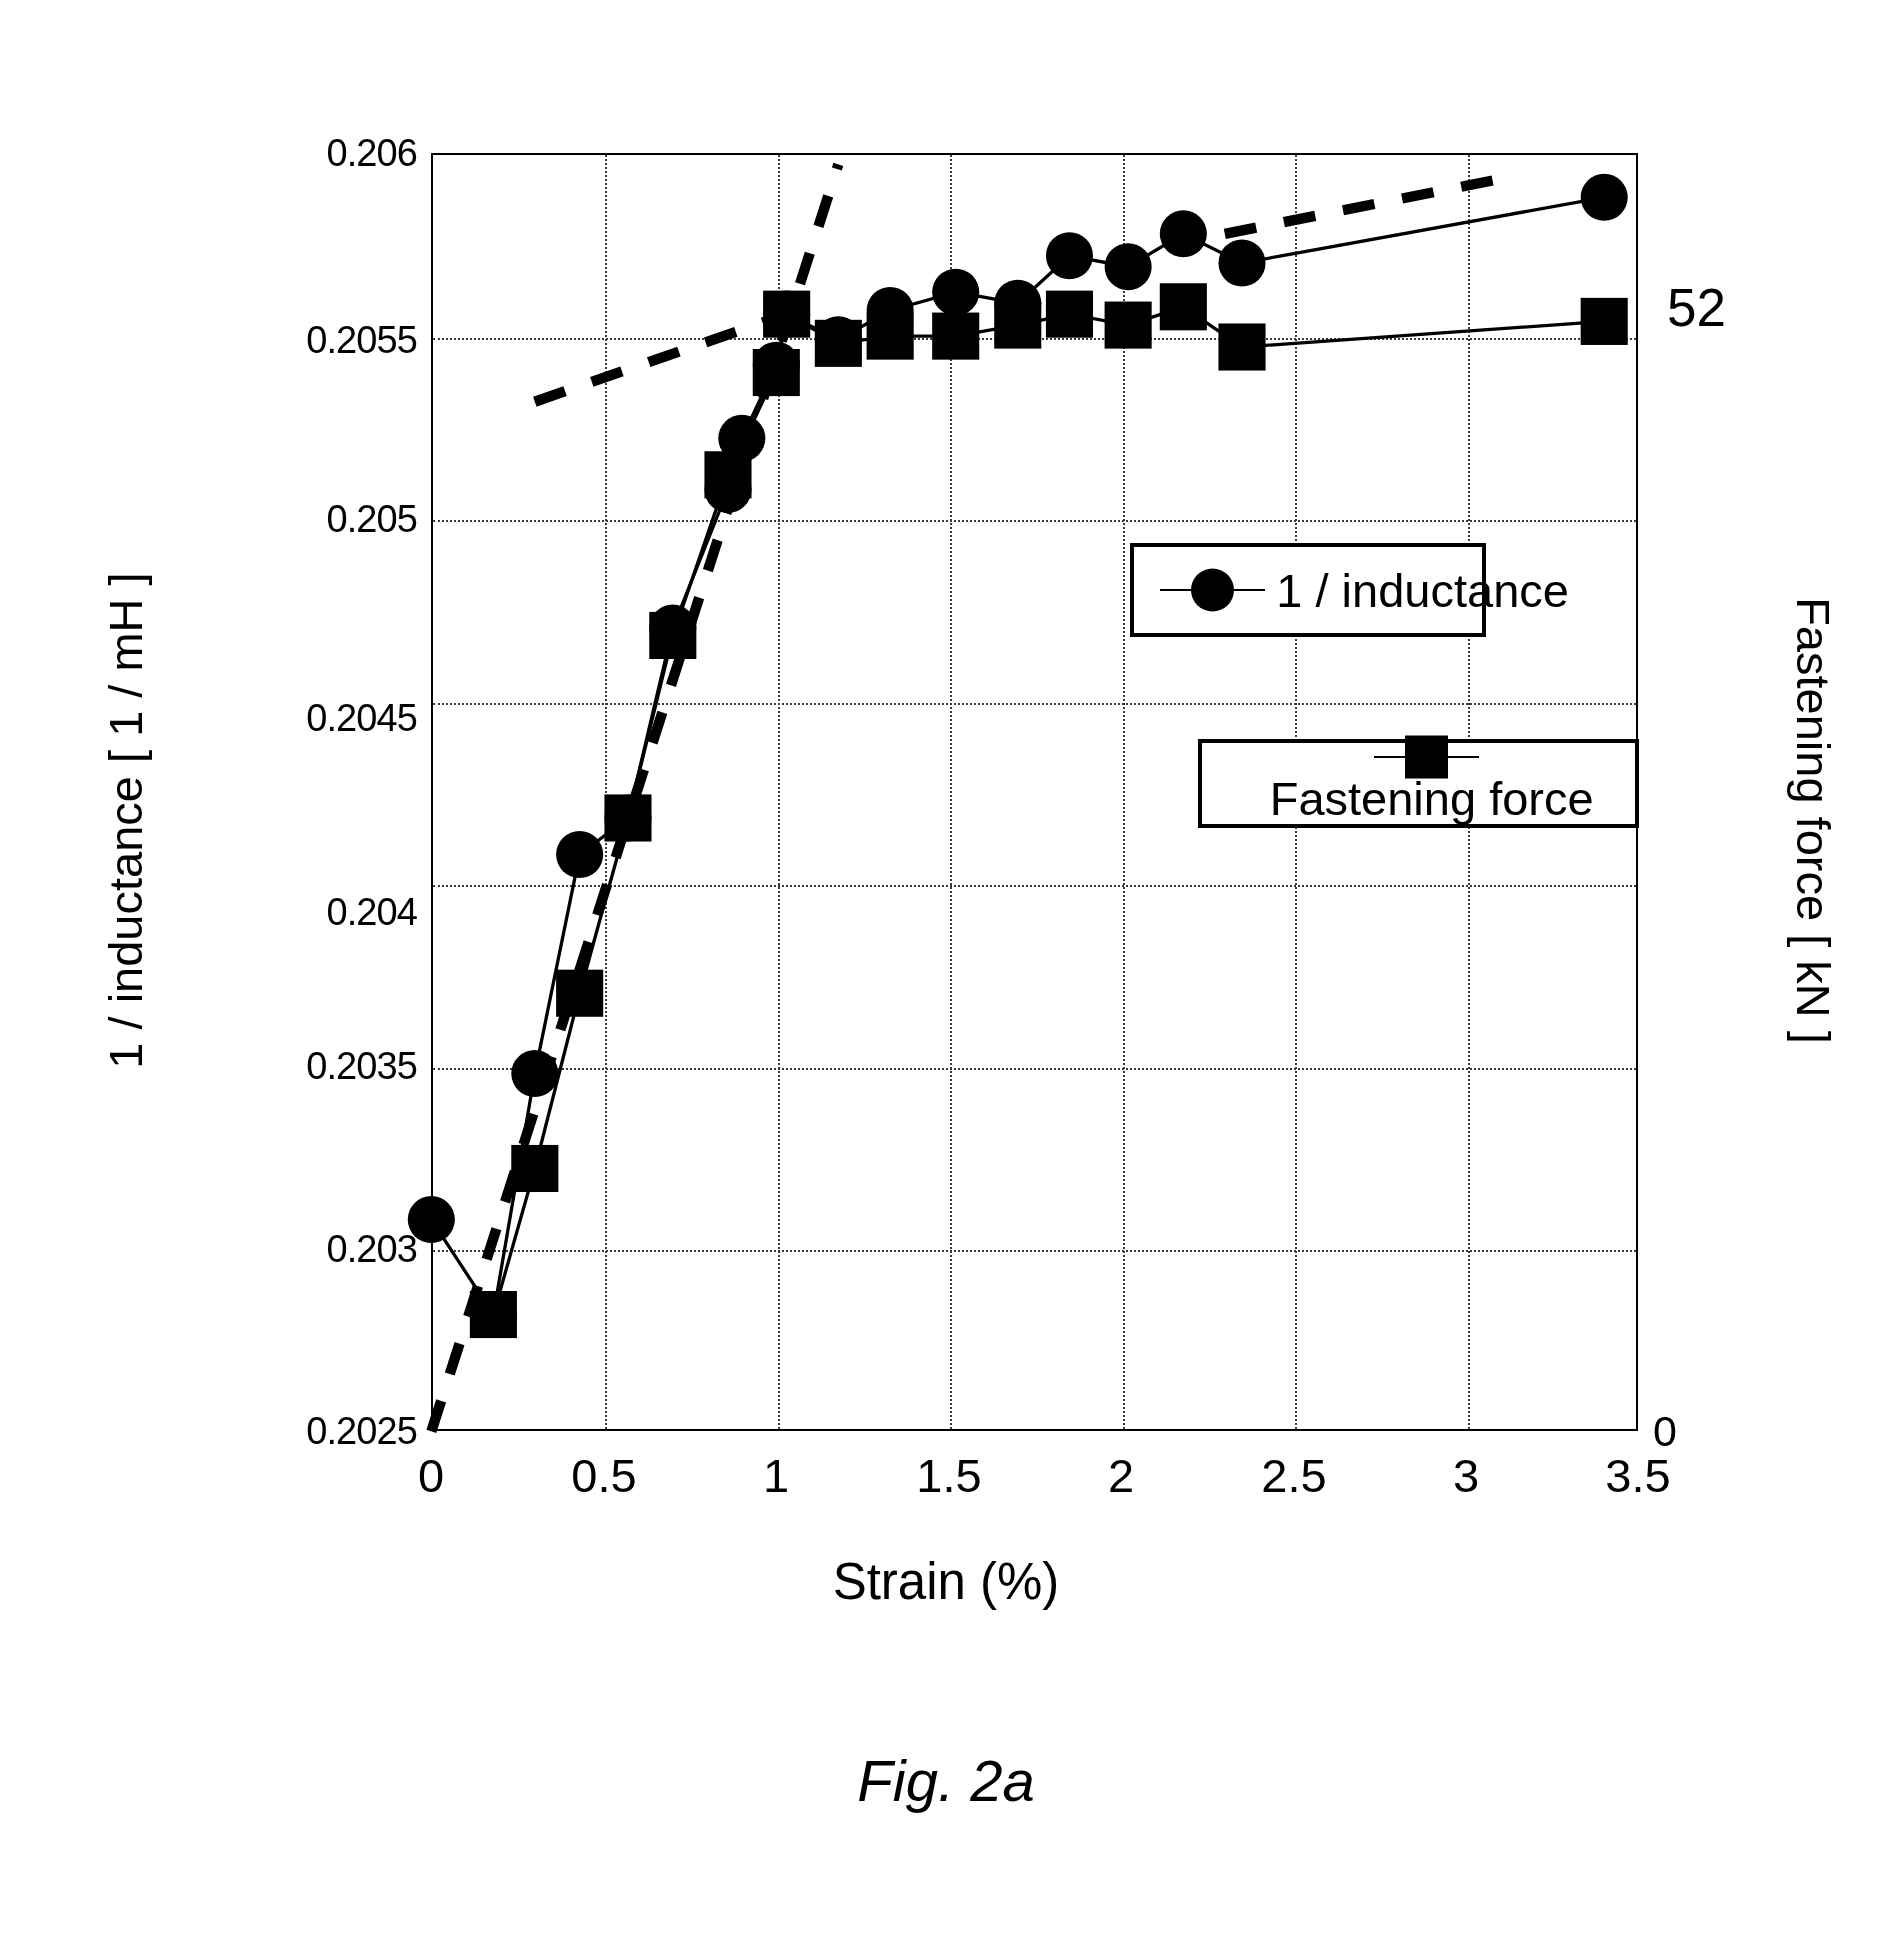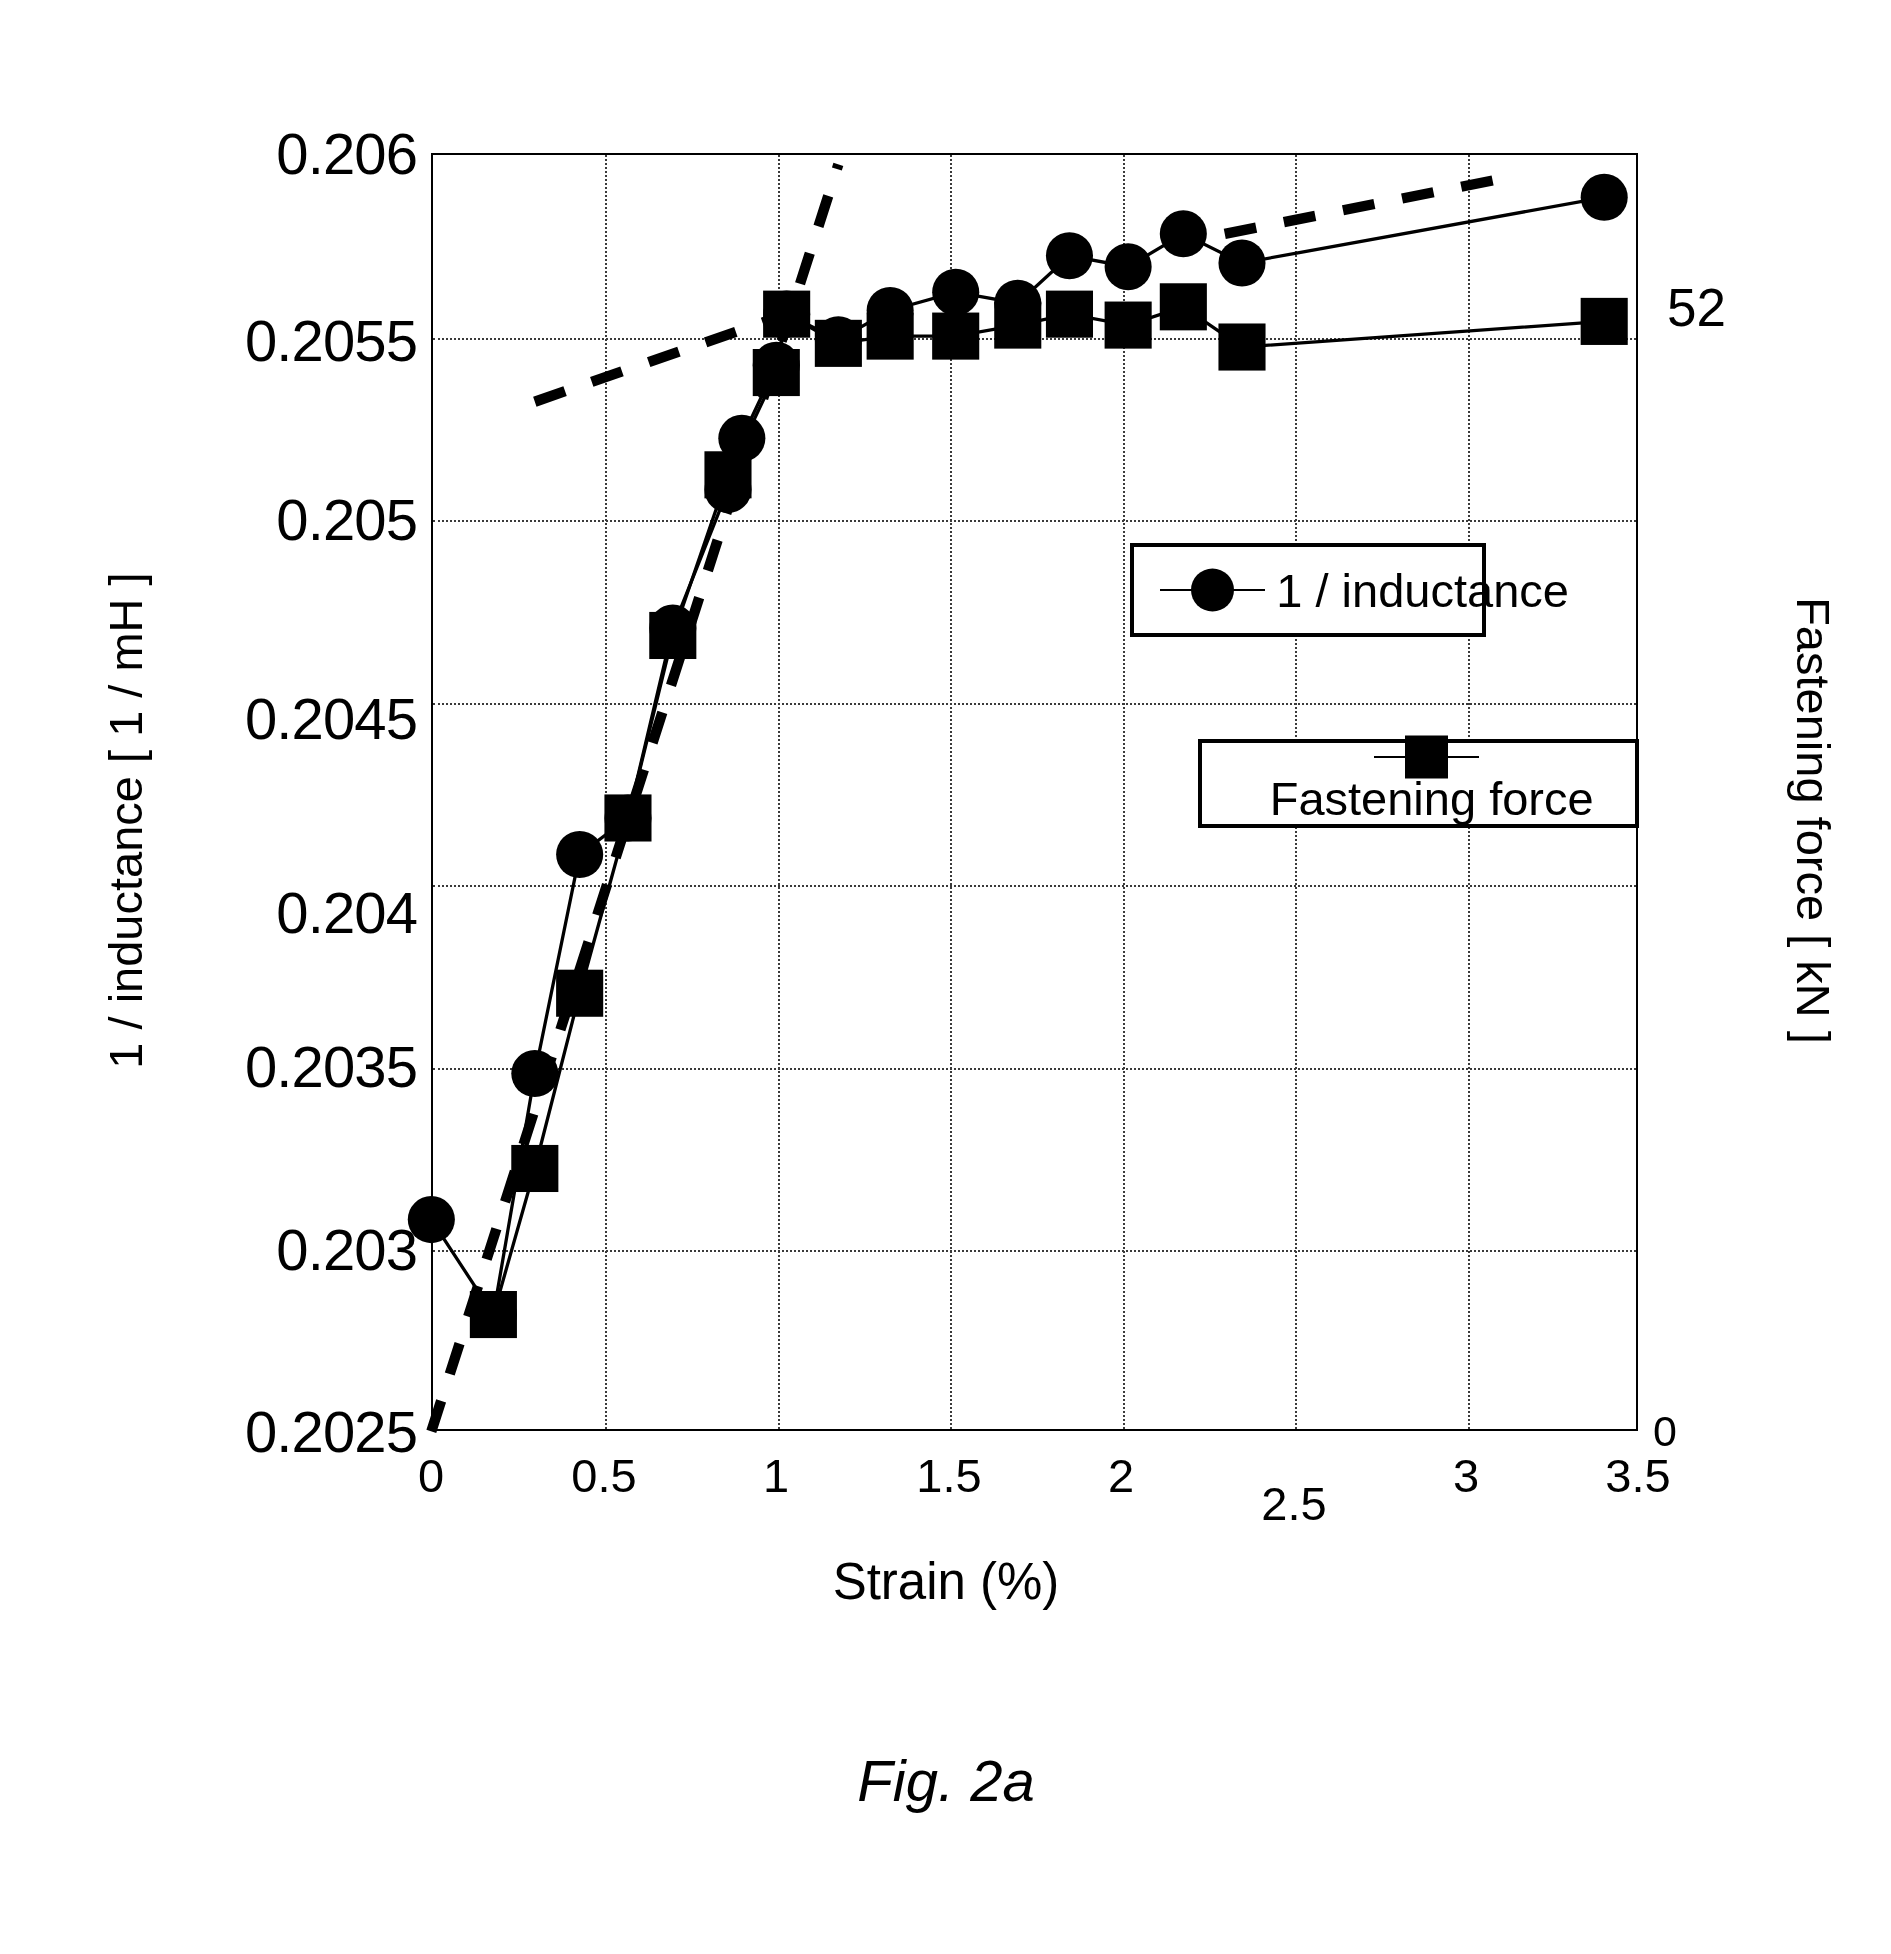--- a/index.html
+++ b/index.html
@@ -17,21 +17,21 @@
   }
 
   
   .gridline{position:absolute;background:transparent;}
   .gridline.h{left:0;width:100%;height:0;border-top:2.8px dotted #3a3a3a;}
   .gridline.v{top:0;height:100%;width:0;border-left:2.8px dotted #3a3a3a;}
 
   
   .ytick{
     position:absolute; right:1475px;
-    font-size:58px; letter-spacing:-0.9px;
+    font-size:38px; letter-spacing:-0.9px;
     text-align:right; white-space:nowrap;
     transform:translateY(-50%);
   }
   .ytick-right{
     position:absolute; left:1653px;
     font-size:43px; text-align:left; white-space:nowrap;
     transform:translateY(-50%);
   }
   .xtick{
     position:absolute; top:1448px;
@@ -128,21 +128,21 @@
     </div>
   <div id="y-right-ticks">
       <div class="ytick-right" style="top: 1431px; visibility: visible;">0</div>
     </div>
   <div id="x-ticks">
       <div class="xtick" style="left: 431px;">0</div>
       <div class="xtick" style="left: 604px;">0.5</div>
       <div class="xtick" style="left: 776px;">1</div>
       <div class="xtick" style="left: 949px;">1.5</div>
       <div class="xtick" style="left: 1121px;">2</div>
-      <div class="xtick" style="left: 1294px; margin-top: 28px;">2.5</div>
+      <div class="xtick" style="left: 1294px;">2.5</div>
       <div class="xtick" style="left: 1466px;">3</div>
       <div class="xtick" style="left: 1638px;">3.5</div>
     </div>
 
   <div id="ylabel-left">1 / inductance [ 1 / mH ]</div>
   <div id="ylabel-right">Fastening force [ kN ]</div>
   <div id="xlabel">Strain (%)</div>
 
   <div id="right-annotation">52</div>
 

